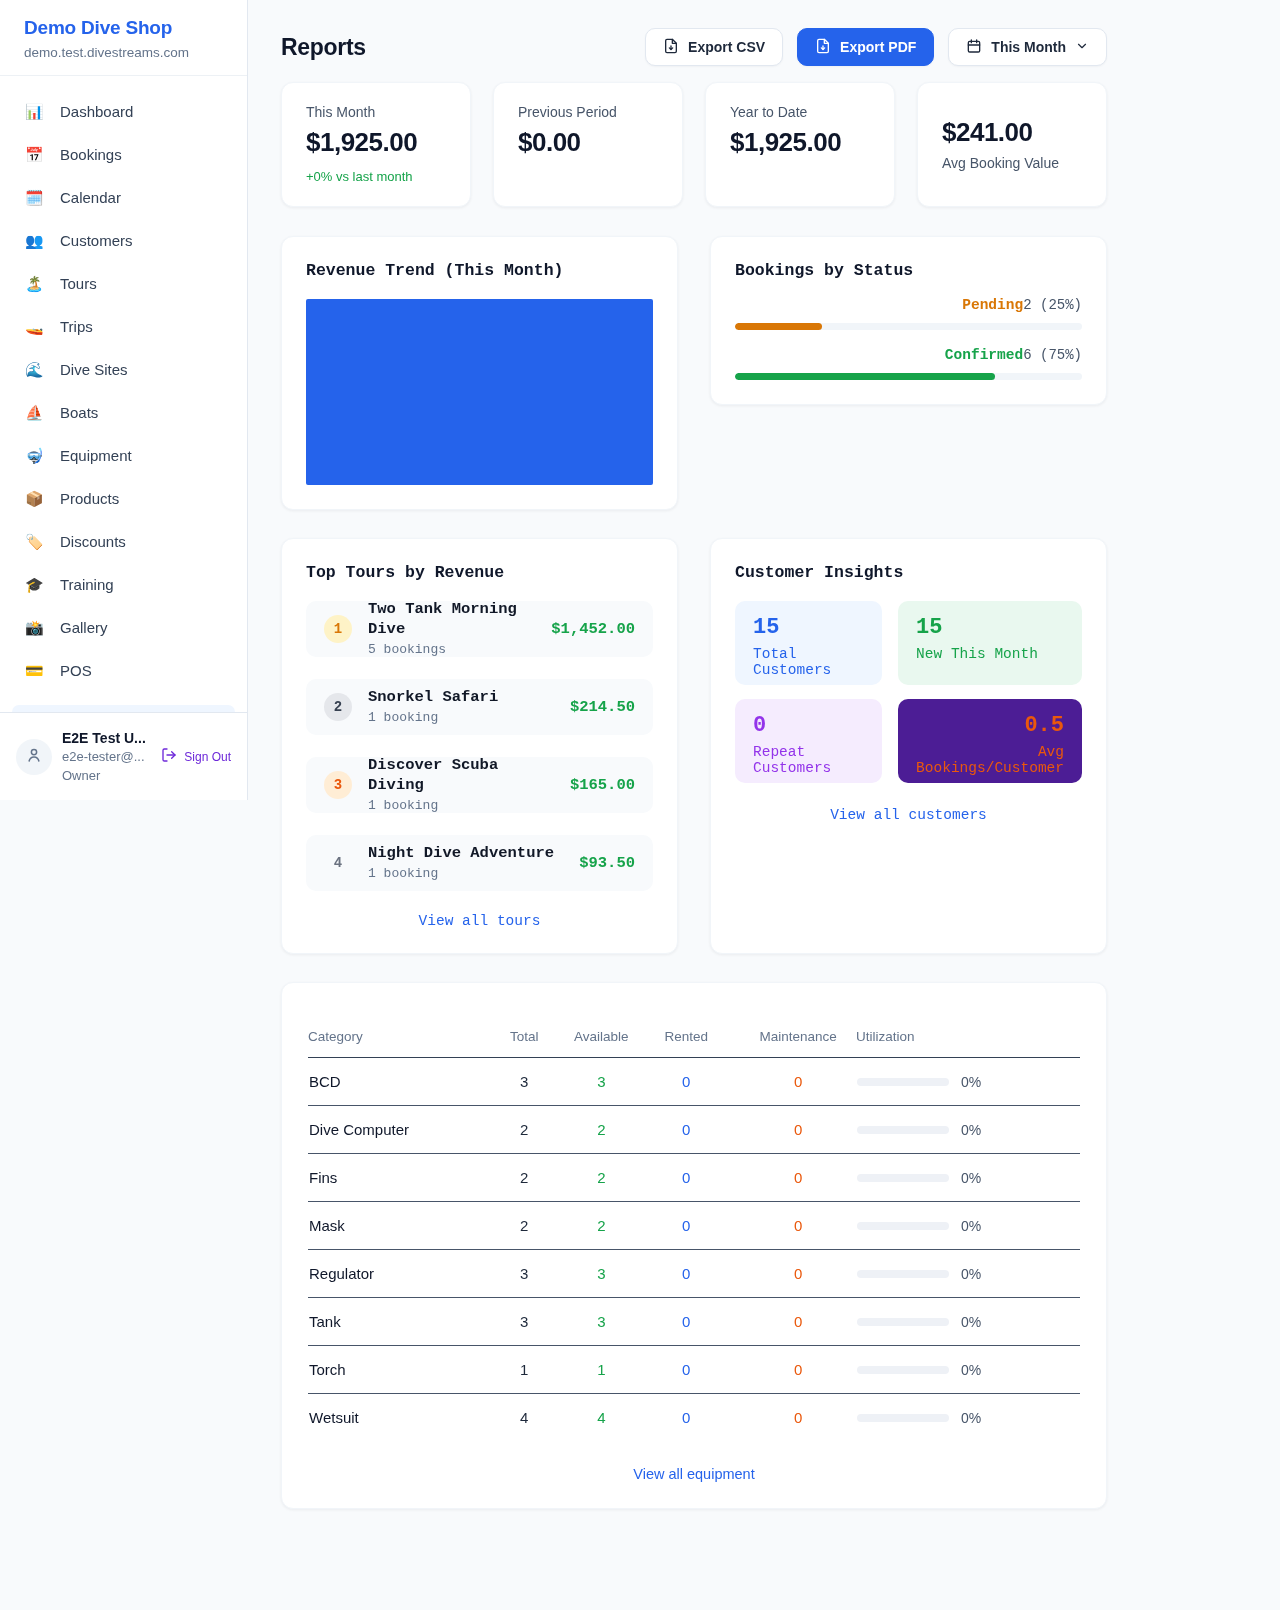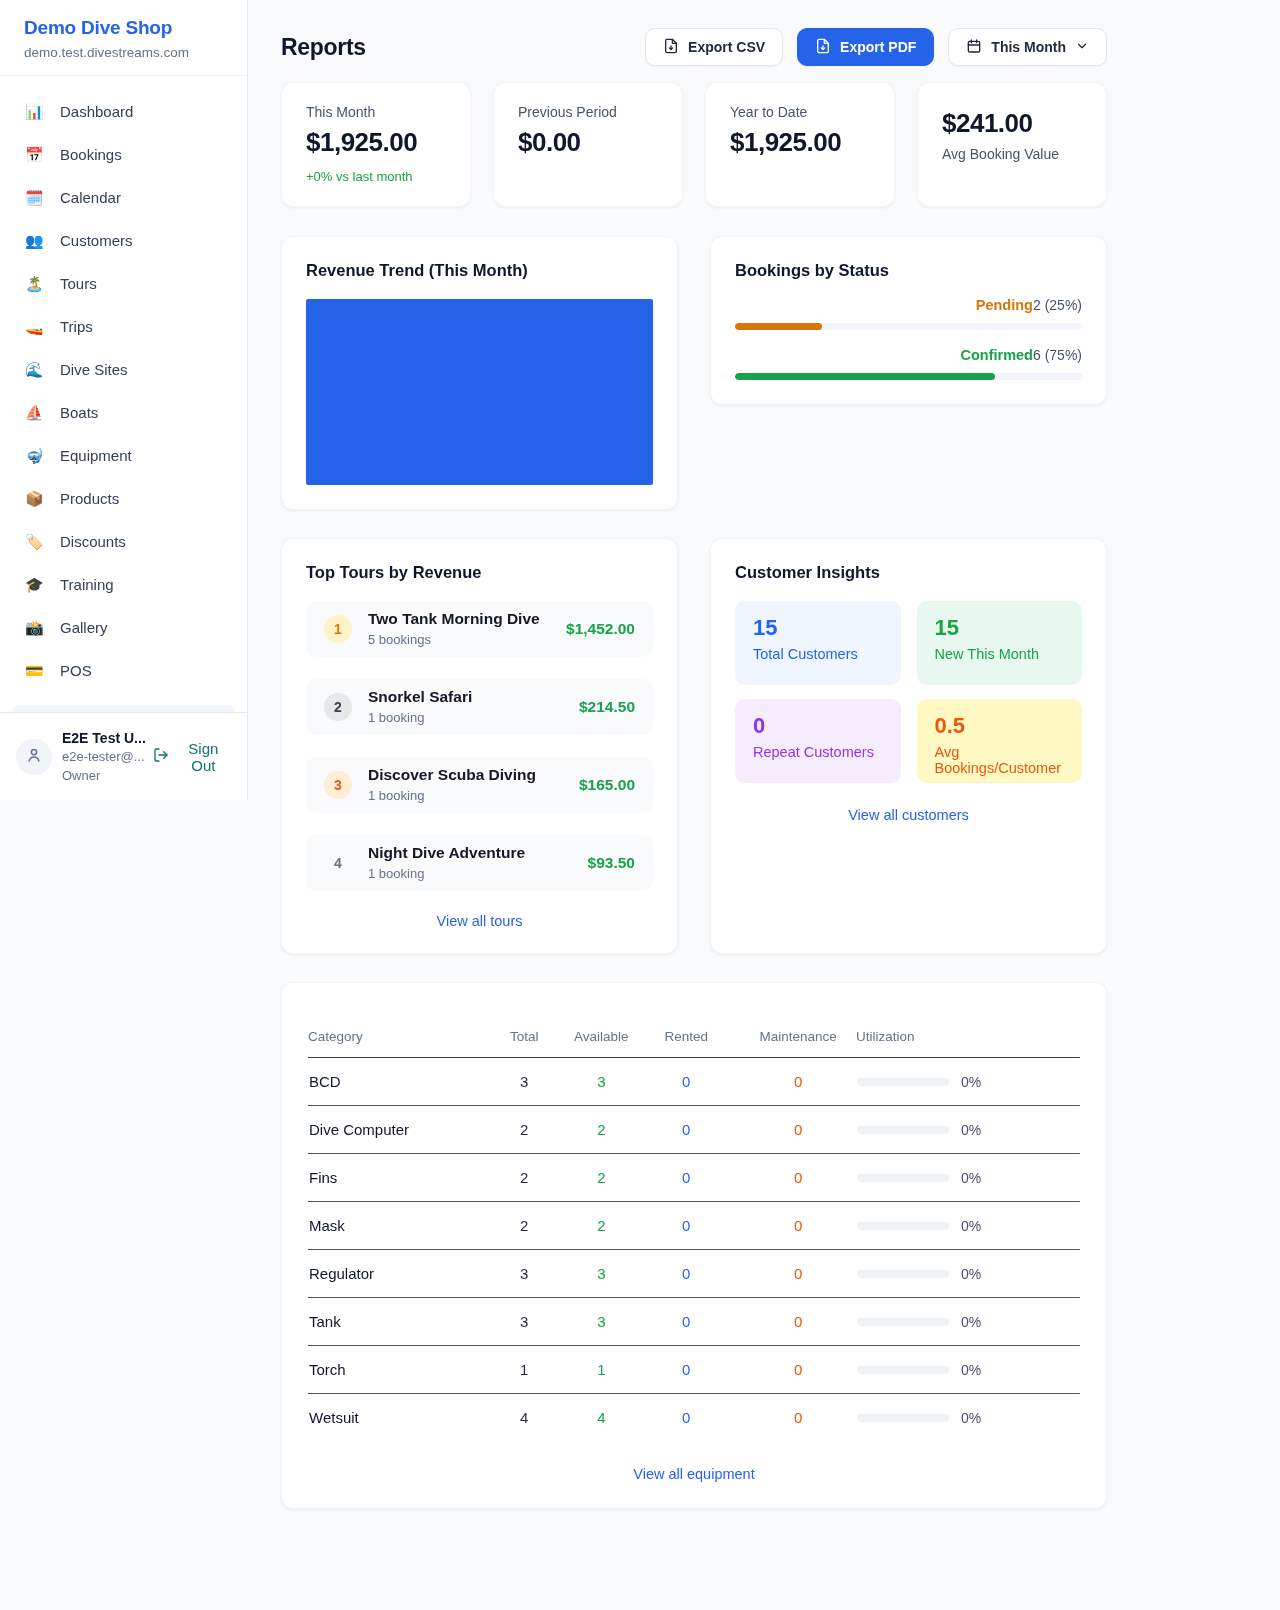--- a/index.html
+++ b/index.html
@@ -40,21 +40,21 @@
   }
   .avatar {
     width:36px; height:36px; border-radius:50%; background:#f1f5f9;
     display:flex; align-items:center; justify-content:center; color:#64748b; flex:none;
   }
   .user-info { line-height:1.45; min-width:0; }
   .user-name { font-size:14px; font-weight:700; color:#0f172a; white-space:nowrap; }
   .user-email, .user-role { font-size:13px; color:#64748b; white-space:nowrap; }
   .signout {
     margin-left:auto; display:flex; align-items:center; gap:7px;
-    color:#0f766e; font-size:15px; background:none; border:none; cursor:pointer;
+    color:#6d28d9; font-size:12px; background:none; border:none; cursor:pointer;
     font-family:inherit; padding:0;
   }
 
   
   .main { margin-left:248px; padding:28px 33px 42px; }
   .page-header { display:flex; align-items:center; justify-content:space-between; margin-bottom:16px; }
   .page-title { font-size:23px; font-weight:800; color:#0f172a; margin:0; letter-spacing:-.3px; }
   .actions { display:flex; gap:14px; }
   .btn {
     height:38px; padding:0 17px; border-radius:10px;
@@ -71,24 +71,24 @@
     box-shadow:0 1px 3px rgba(15,23,42,.06); padding:24px;
   }
   .card-title { font-size:16.5px; font-weight:700; margin:0; color:#0f172a; }
 
   
   .stats-row { display:grid; grid-template-columns:repeat(4,1fr); gap:22px; margin-bottom:29px; }
   .stat-card { height:125px; padding:21px 24px; }
   .stat-label { font-size:14px; color:#475569; }
   .stat-value { font-size:26px; font-weight:800; color:#0f172a; margin-top:7px; letter-spacing:-.5px; }
   .stat-delta { font-size:13px; color:#16a34a; margin-top:11px; }
-  .stat-card.value-first .stat-value { margin-top:4px; }
+  .stat-card.value-first .stat-value { margin-top:13px; }
   .stat-card.value-first .stat-label { margin-top:7px; }
 
-  .two-col { display:grid; grid-template-columns:1fr 1fr; gap:32px; align-items:start; margin-bottom:28px; }
+  .two-col { display:grid; grid-template-columns:1fr 1fr; gap:32px; align-items:start; margin-bottom:28px;font-family:Liberation Mono, monospace; }
   .two-col.stretch { align-items:stretch; }
 
   
   .revenue-bar { height:186px; background:#2563eb; border-radius:2px; margin-top:19px; }
 
   
   .status-row { margin-top:17px; }
   .status-top { display:flex; justify-content:flex-end; align-items:baseline; }
   .status-label { font-size:14.5px; font-weight:700; }
   .status-value { font-size:14px; color:#475569; }
@@ -403,21 +403,21 @@
             <div class="tile-label" style="color: rgb(37, 99, 235);">Total Customers</div>
           </div>
           <div class="tile" style="background: rgb(233, 248, 239);">
             <div class="tile-value" style="color: rgb(22, 163, 74);">15</div>
             <div class="tile-label" style="color: rgb(22, 163, 74);">New This Month</div>
           </div>
           <div class="tile" style="background: rgb(245, 236, 254);">
             <div class="tile-value" style="color: rgb(147, 51, 234);">0</div>
             <div class="tile-label" style="color: rgb(147, 51, 234);">Repeat Customers</div>
           </div>
-          <div class="tile" style="background: #fef9c3;">
+          <div class="tile" style="background: #4c1d95; text-align: right;">
             <div class="tile-value" style="color: rgb(234, 88, 12);">0.5</div>
             <div class="tile-label" style="color: rgb(234, 88, 12);">Avg Bookings/Customer</div>
           </div>
         </div>
         <a class="view-link">View all customers</a>
       </div>
     </div>
 
     <div class="card equipment-card">
       <table class="equip-table">

